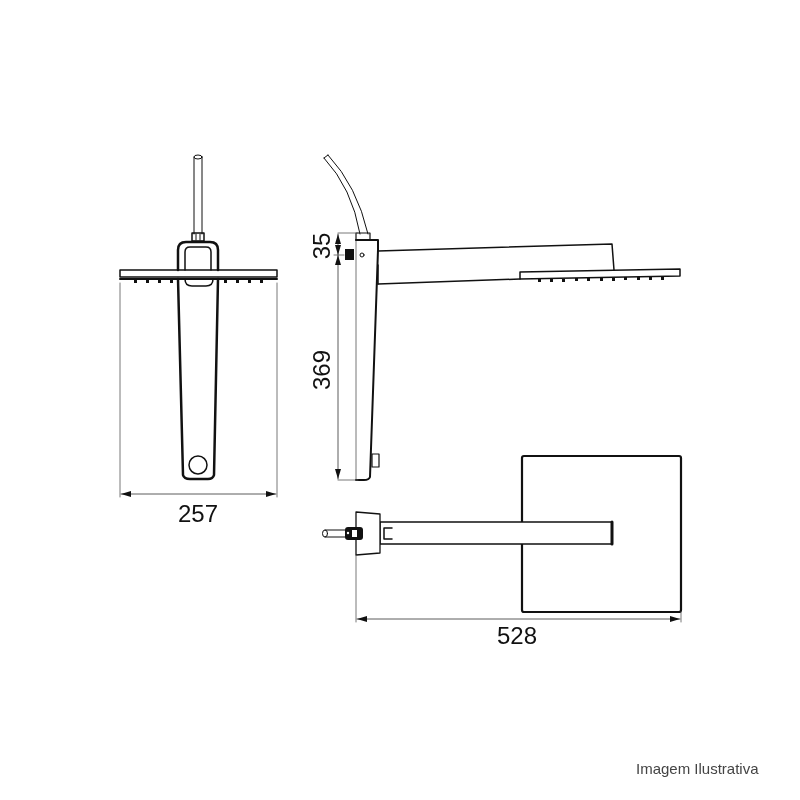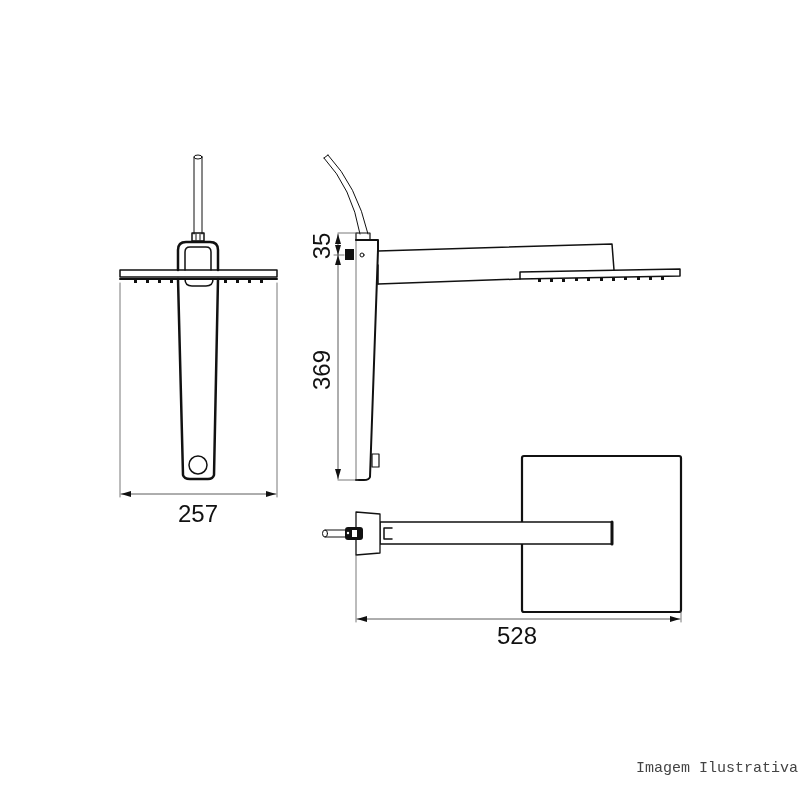--- a/index.html
+++ b/index.html
@@ -1,19 +1,19 @@
 <!DOCTYPE html>
 <html><head>
   <meta charset="utf-8">
   <style>
     html, body { margin: 0; padding: 0; background: #ffffff; }
     body { width: 800px; height: 800px; position: relative; overflow: hidden; }
     #drawing { position: absolute; left: 0; top: 0; width: 800px; height: 800px; }
     .dim-text { font-family: "Liberation Sans", sans-serif; font-size: 24px; fill: #111111; }
-    .caption { position: absolute; left: 636px; top: 760px; font-family: Liberation Mono, monospace; font-size: 15px; color: #444444; letter-spacing: 0px; }
+    .caption { position: absolute; left: 636px; top: 760px; font-family: Liberation Sans, sans-serif; font-size: 15px; color: #444444; letter-spacing: 0px; }
   </style>
 </head>
 <body>
 
 <svg id="drawing" viewBox="0 0 800 800" xmlns="http://www.w3.org/2000/svg">
   <defs>
     <marker id="arrow" markerWidth="10" markerHeight="6" refX="10" refY="3" orient="auto-start-reverse" markerUnits="userSpaceOnUse">
       <path d="M0,0 L10,3 L0,6 z" fill="#111"></path>
     </marker>
   </defs>

